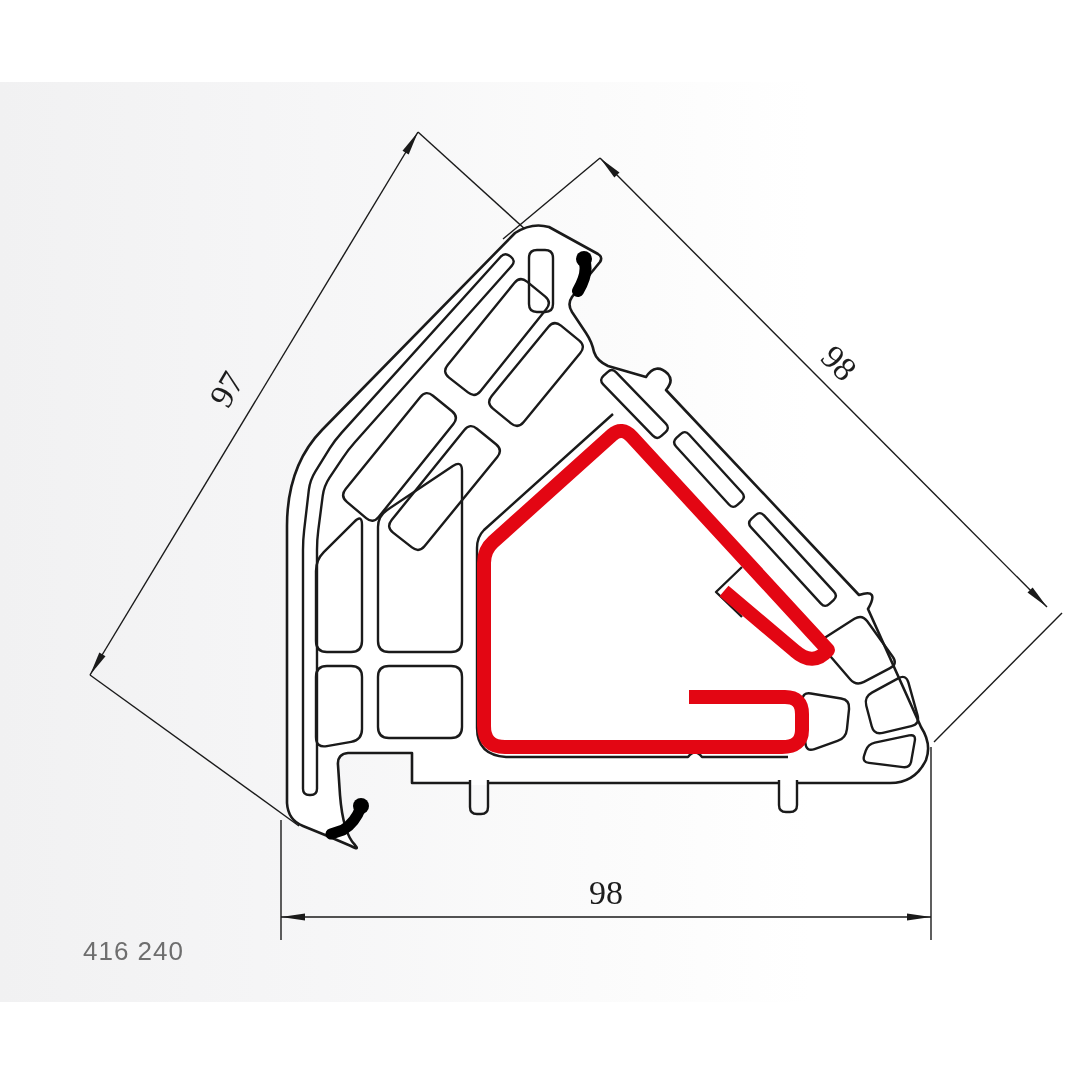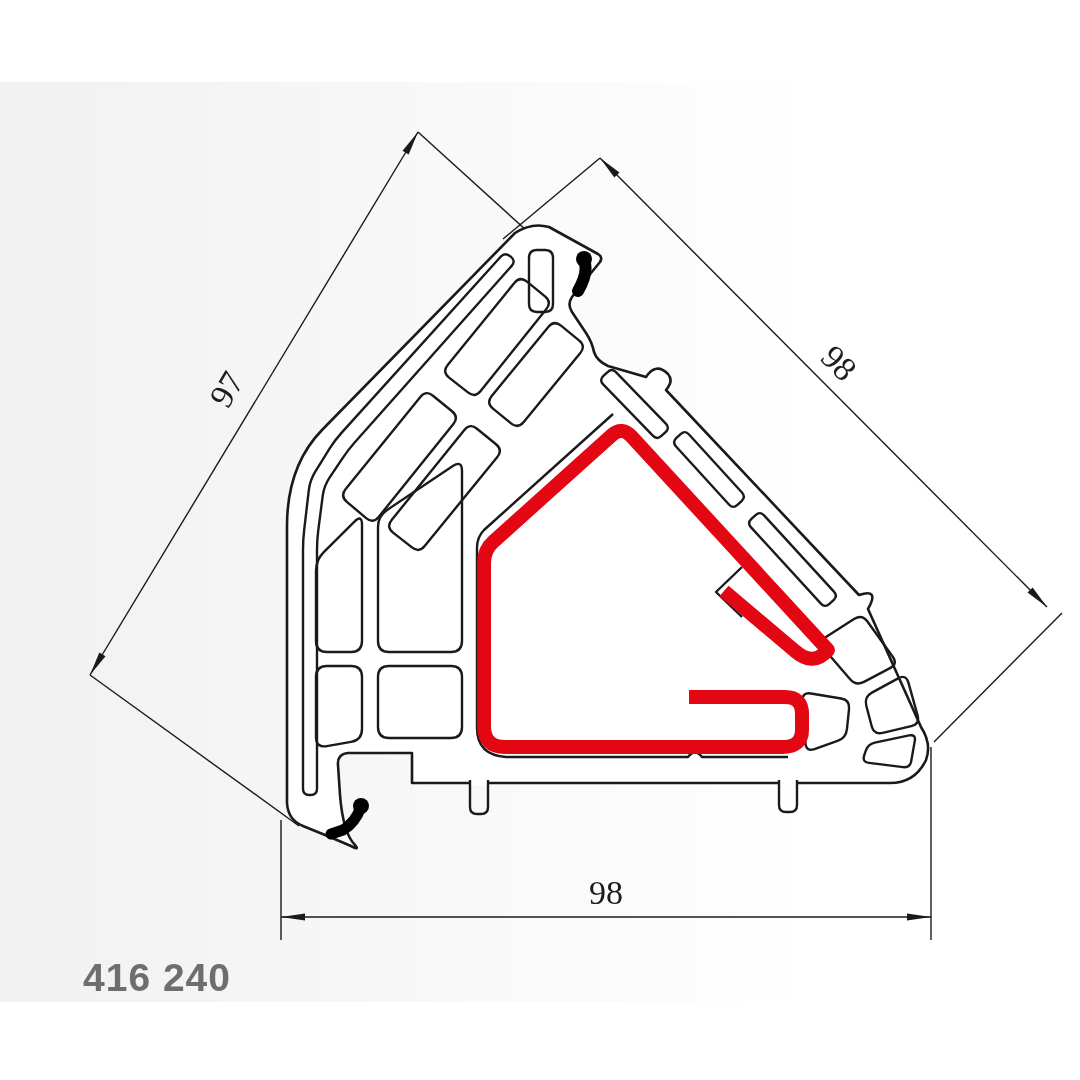--- a/index.html
+++ b/index.html
@@ -17,24 +17,23 @@
   .thin{fill:none;stroke:var(--line,#1a1a1a);stroke-width:1.4;}
   .wall{fill:none;stroke:var(--line,#1a1a1a);stroke-width:2.4;stroke-linejoin:round;}
   .red-stroke{fill:none;stroke:var(--red,#e30613);stroke-width:14;stroke-linejoin:round;stroke-linecap:butt;}
   .seal{fill:none;stroke:#000;stroke-linecap:round;stroke-linejoin:round;}
   .eraser{stroke:#ffffff;stroke-width:4;fill:none;}
   .arrowhead{fill:var(--line,#1a1a1a);}
   .dim-text{
     font-family:"Liberation Serif", serif;font-size:34px;fill:#1d1d1d;
   }
   #part-number{
-    position:absolute;left:83px;top:956px;
-    font-family:"Liberation Sans", sans-serif;font-size:39px;color:var(--label,#6e6e6e);
+    position:absolute;left:83px;top:936px;
+    font-family:"Liberation Sans", sans-serif;font-size:26px;color:var(--label,#6e6e6e);
     letter-spacing:1px;
-    font-weight:bold;
   }
 </style>
 </head>
 <body>
 
 <div id="bg-band"></div>
 
 <svg id="drawing" width="1080" height="1080" viewBox="0 0 1080 1080">
 
   <defs>

